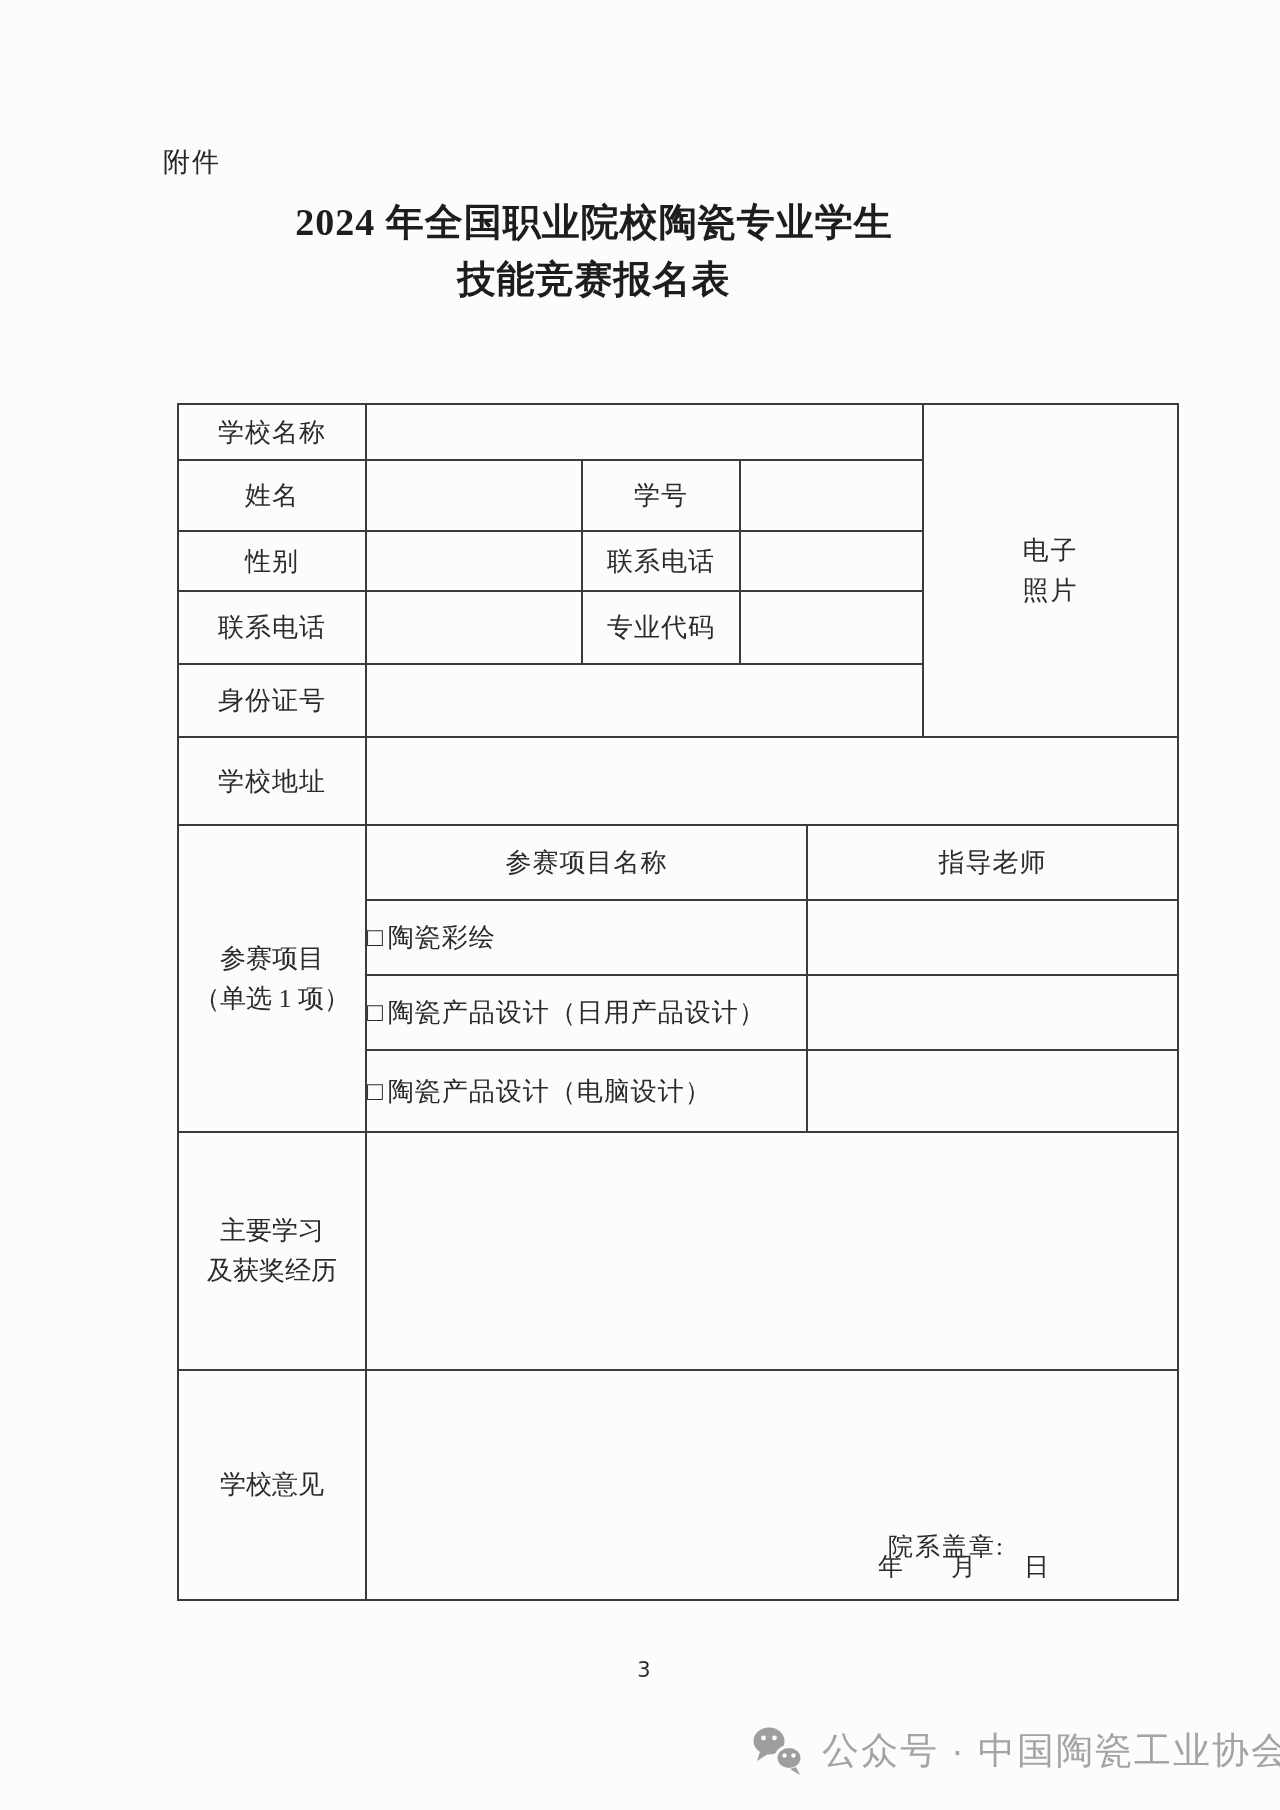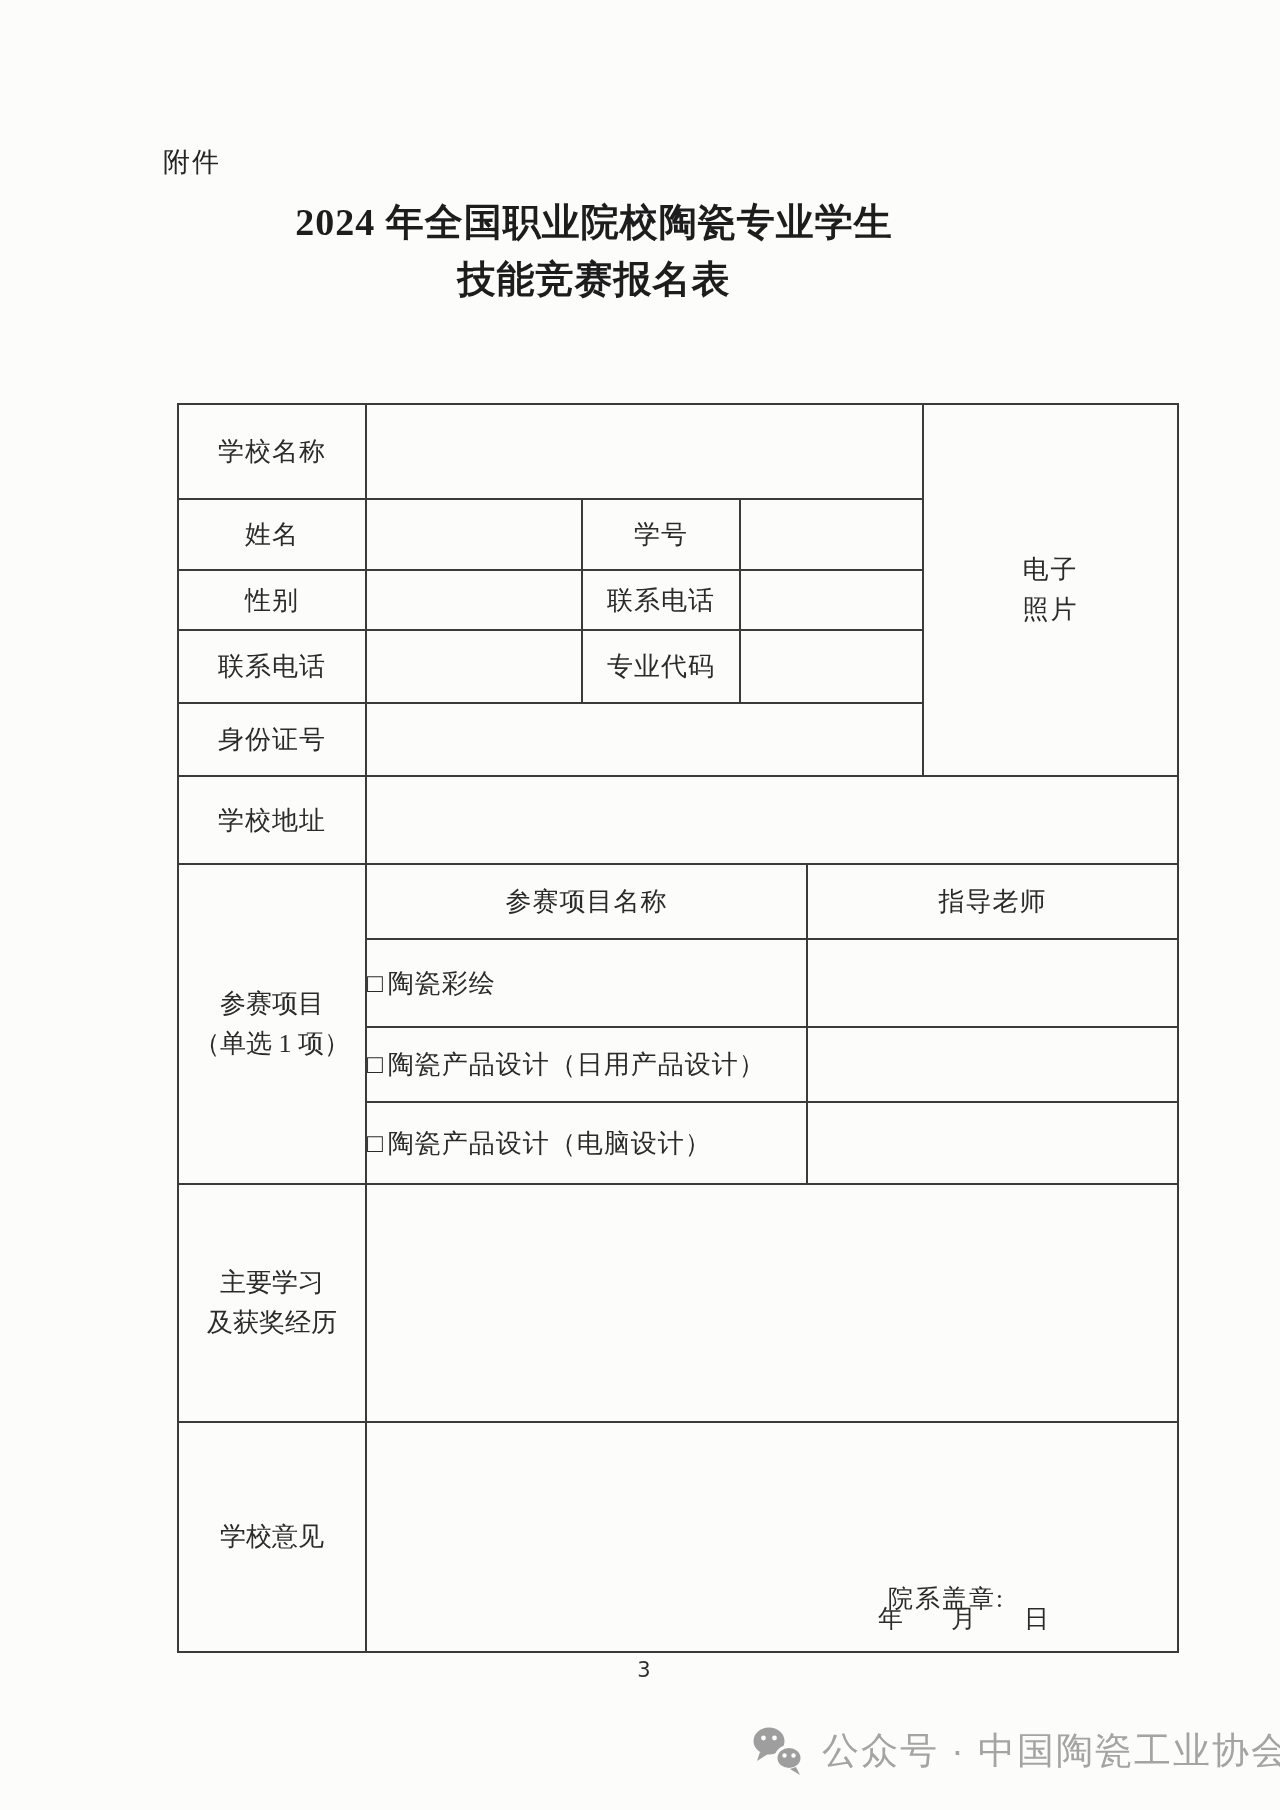--- a/index.html
+++ b/index.html
@@ -87,21 +87,21 @@
     <colgroup>
       <col style="width:188px">
         <col style="width:216px">
         <col style="width:158px">
       <col style="width:67px">
         <col style="width:116px">
         <col style="width:255px">
     </colgroup>
 
     <tbody>
-        <tr style="height:95px">
+        <tr style="height:56px">
       <td class="lbl">学校名称</td>
       <td class="input-cell" colspan="4"></td>
       <td class="photo-cell" rowspan="5">
         <span>电子</span><br>
         <span>照片</span>
       </td>
     </tr>
 
     <tr style="height:71px">
       <td class="lbl">姓名</td>
@@ -136,21 +136,21 @@
 
     <tr style="height:75px">
       <td class="section-lbl" rowspan="4">
         <span>参赛项目</span><br>
         <span>（单选 1 项）</span>
       </td>
       <td class="hdr" colspan="3">参赛项目名称</td>
       <td class="hdr" colspan="2">指导老师</td>
     </tr>
 
-    <tr style="height:88px">
+    <tr style="height:75px">
       <td class="option-cell" colspan="3">
         <span class="chk">□</span><span>陶瓷彩绘</span>
       </td>
       <td class="input-cell" colspan="2"></td>
     </tr>
 
     <tr style="height:75px">
       <td class="option-cell" colspan="3">
         <span class="chk">□</span><span>陶瓷产品设计（日用产品设计）</span>
       </td>

